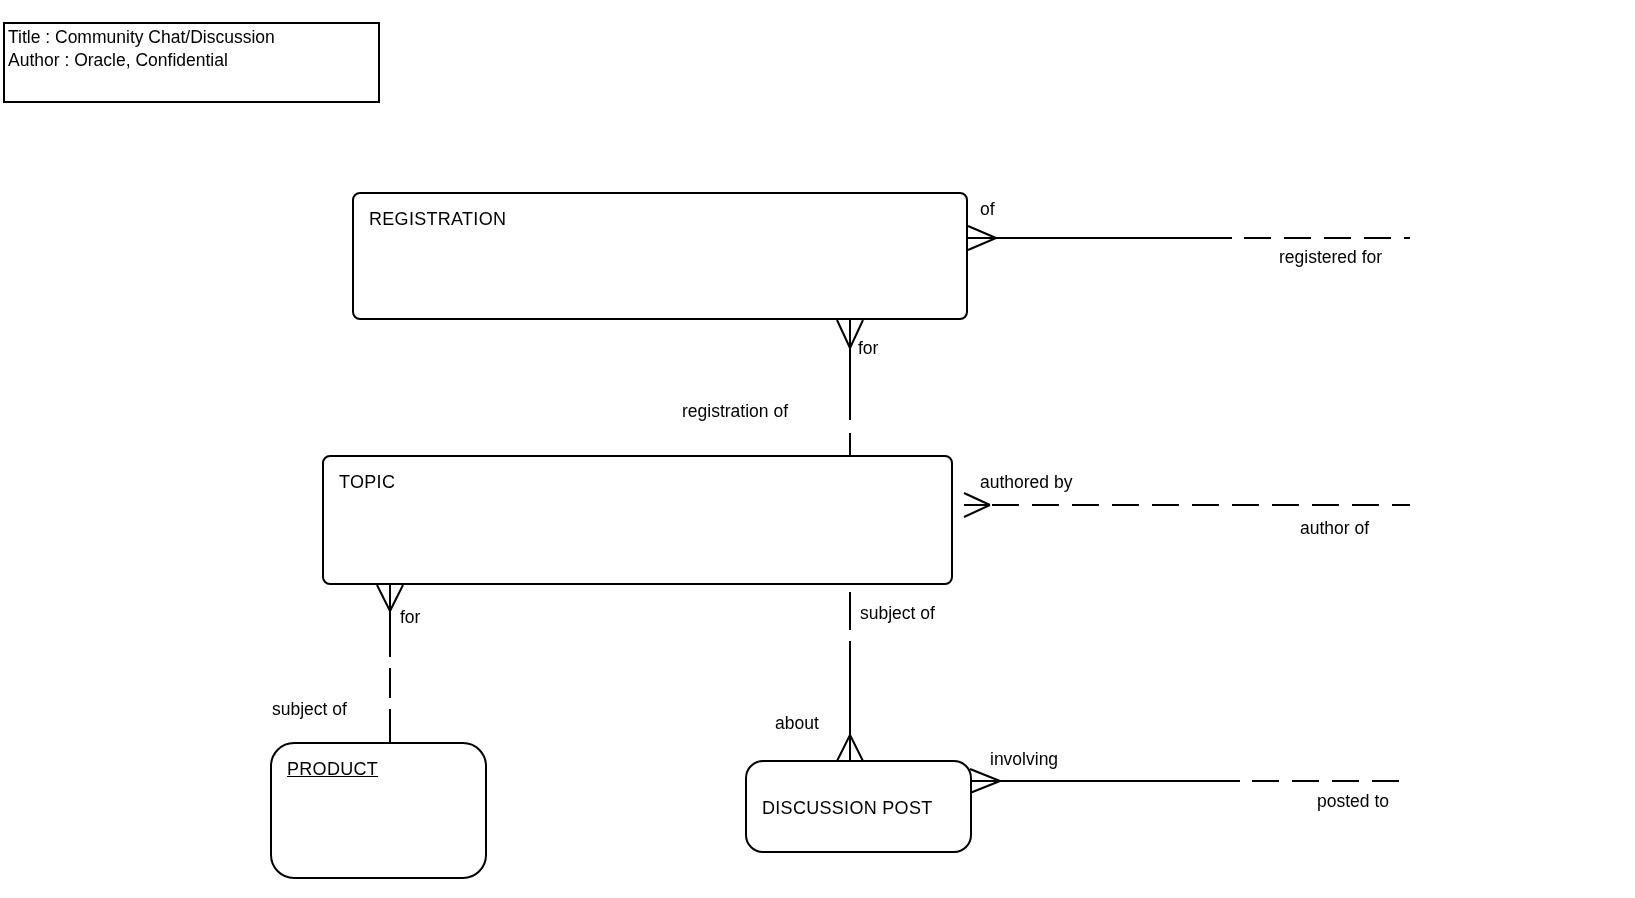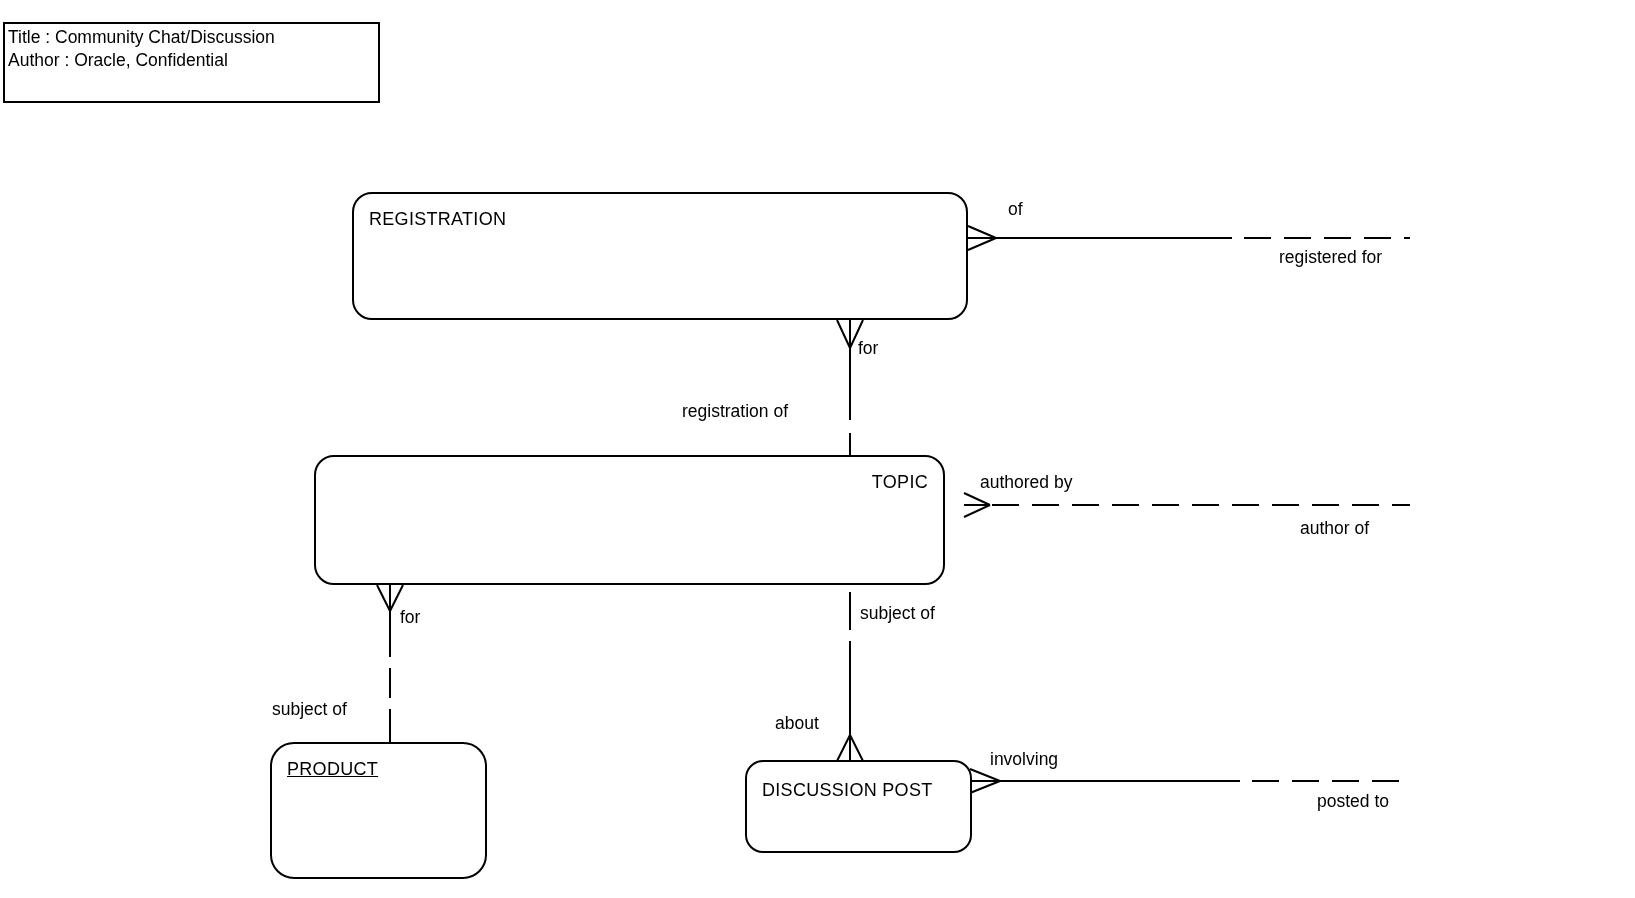--- a/index.html
+++ b/index.html
@@ -19,21 +19,21 @@
   #lines-layer {
     position: absolute;
     left: 0;
     top: 0;
     width: 1635px;
     height: 898px;
   }
   .entity {
     position: absolute;
     border: 2px solid #000000;
-    border-radius: 20px;
+    border-radius: 8px;
     background: #ffffff;
     box-sizing: border-box;
   }
   .entity .entity-name {
     display: block;
     padding: 15px 15px 0 15px;
     font-size: 18px;
     letter-spacing: 0.3px;
     white-space: nowrap;
   }
@@ -102,37 +102,37 @@
 
   <div id="title-block">
     <div class="tb-line">Title : Community Chat/Discussion</div>
     <div class="tb-line">Author : Oracle, Confidential</div>
   </div>
 
   <div class="entity" style="left:352px; top:192px; width:616px; height:128px;">
     <span class="entity-name">REGISTRATION</span>
   </div>
 
-  <div class="entity" style="left:314px; top:455px; width:631px; height:130px;text-align:right;">
+  <div class="entity" style="left:322px; top:455px; width:631px; height:130px;">
     <span class="entity-name">TOPIC</span>
   </div>
 
   <div class="entity" style="left:270px; top:742px; width:217px; height:137px; border-radius:24px;text-decoration:underline;">
     <span class="entity-name">PRODUCT</span>
   </div>
 
   <div class="entity" style="left:745px; top:760px; width:227px; height:93px; border-radius:18px;">
-    <span class="entity-name" style="padding-top:18px;">DISCUSSION POST</span>
+    <span class="entity-name" style="padding-top:36px;">DISCUSSION POST</span>
   </div>
 
   <div class="entity" style="left:1438px; top:158px; width:180px; height:707px; border-radius:24px;">
     <span class="entity-name" style="padding-top:32px;">CONTACT</span>
   </div>
 
-  <div class="rel-label" style="left:1008px; top:200px;">of</div>
+  <div class="rel-label" style="left:980px; top:200px;">of</div>
   <div class="rel-label" style="left:1279px; top:248px;">registered for</div>
 
   <div class="rel-label" style="left:858px; top:339px;">for</div>
   <div class="rel-label" style="left:682px; top:402px;">registration of</div>
 
   <div class="rel-label" style="left:980px; top:473px;">authored by</div>
   <div class="rel-label" style="left:1300px; top:519px;">author of</div>
 
   <div class="rel-label" style="left:400px; top:608px;">for</div>
   <div class="rel-label" style="left:272px; top:700px;">subject of</div>

